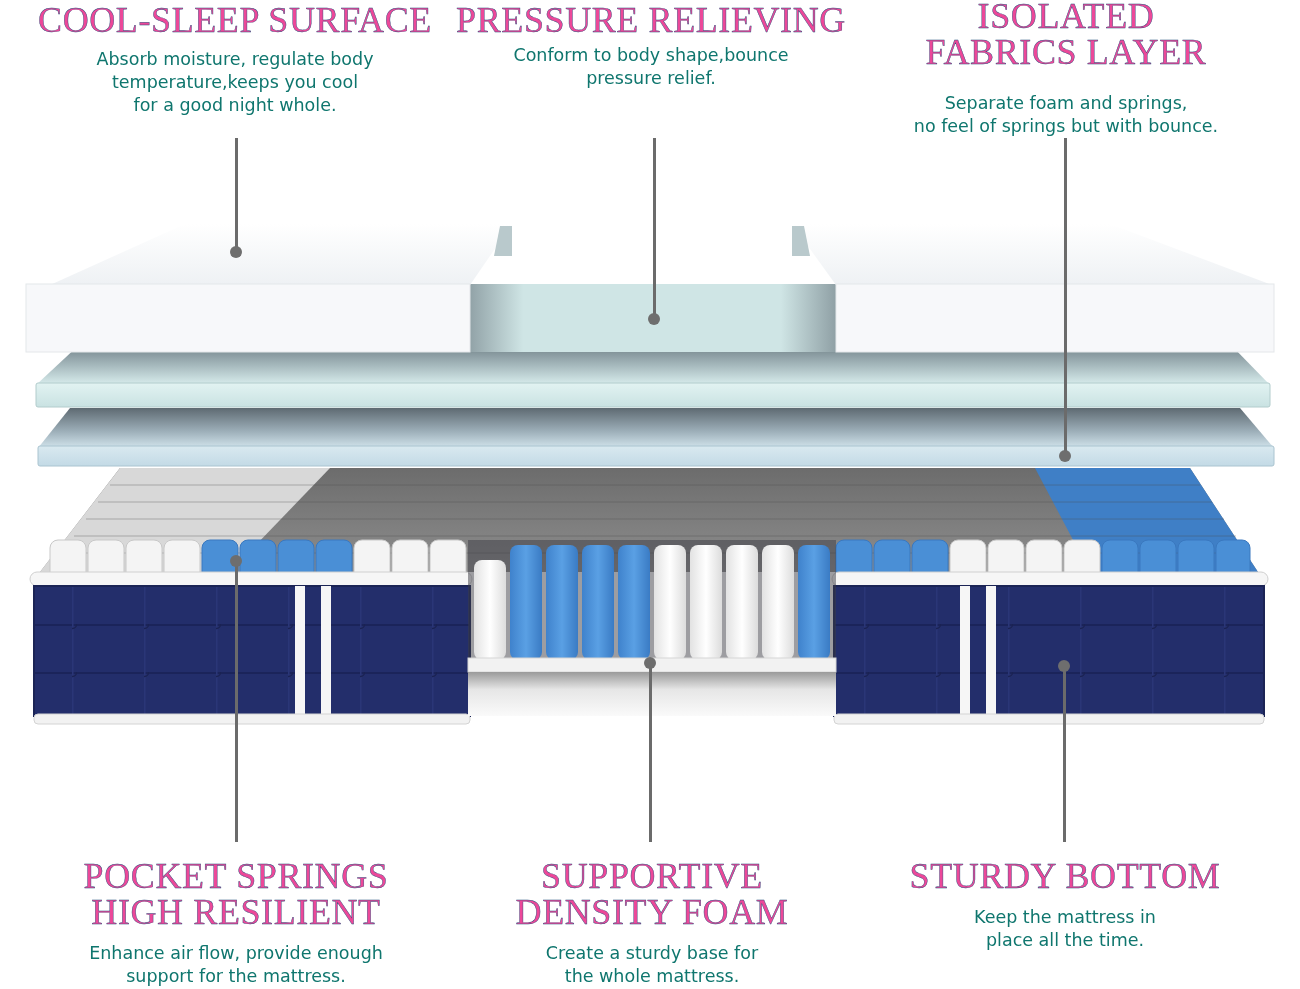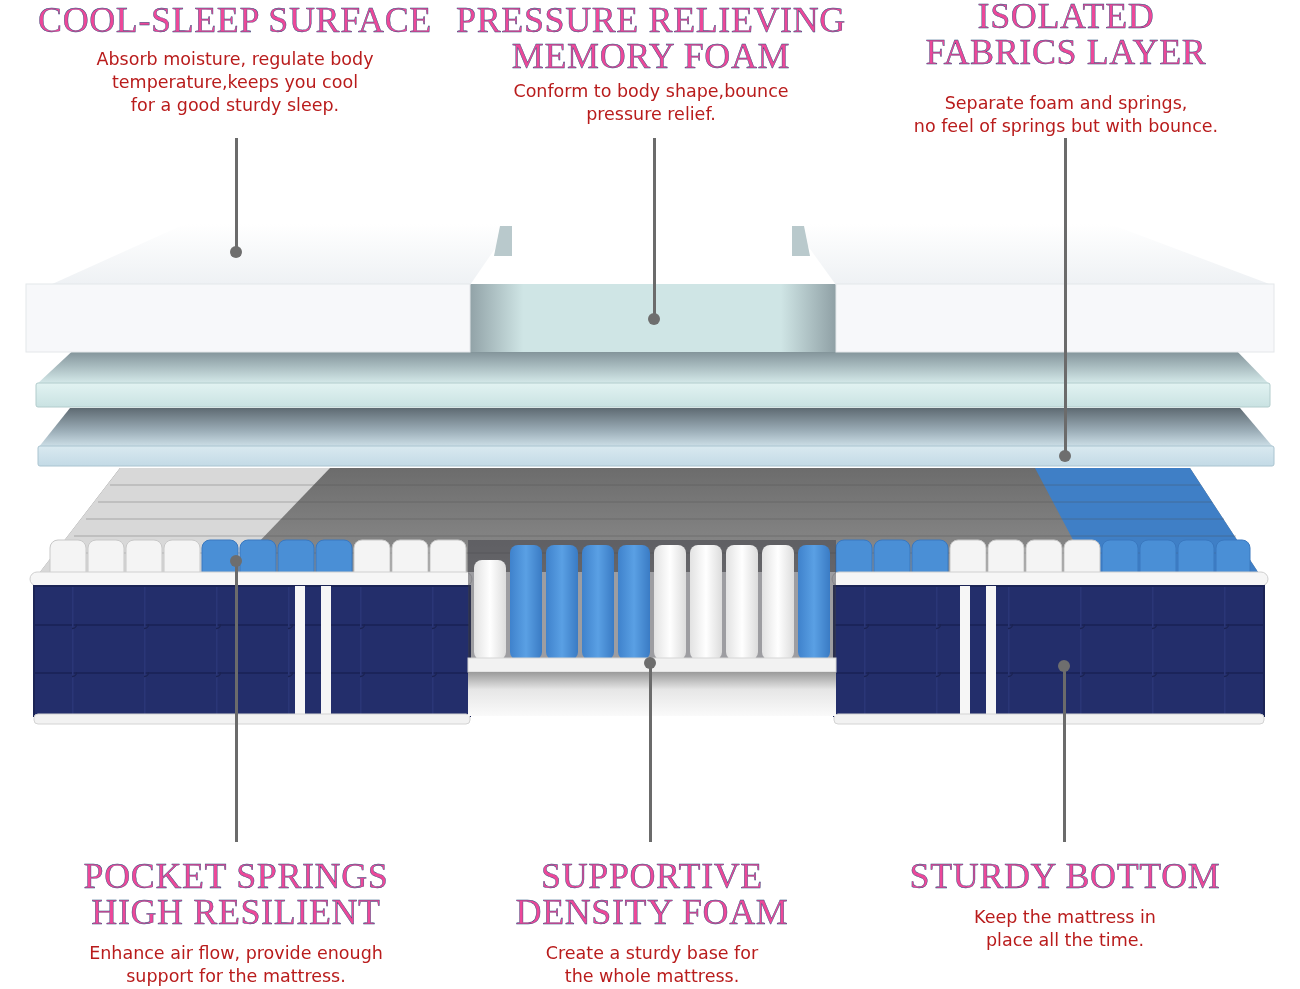--- a/index.html
+++ b/index.html
@@ -11,21 +11,21 @@
     font-family: "Liberation Serif", "DejaVu Serif", serif;
     font-weight: 400;
     color: #ec4899;
     font-size: 36px;
     line-height: 36px;
     letter-spacing: 0.6px;
     -webkit-text-stroke: 0.4px #1d4a78;
   }
   .callout .desc {
     font-family: "DejaVu Sans", sans-serif;
-    color: #b91c1c;
+    color: #0f766e;
     font-size: 17.5px;
     line-height: 23px;
     margin-top: 6px;
   }
 
   .leader { position: absolute; width: 3px; background: #6b6b6b; }
   .dot { position: absolute; width: 12px; height: 12px; border-radius: 50%; background: #6e6e6e; }
 
   .scene { position: absolute; left: 0; top: 0; width: 1300px; height: 989px; }
 </style>
@@ -220,28 +220,27 @@
 <div class="dot" style="left:644px; top:657px;"></div>
 
 <div class="leader" style="left:1063px; top:665px; height:177px;"></div>
 <div class="dot" style="left:1058px; top:660px;"></div>
 
 <div class="callout" style="left:35px; top:2px; width:400px;">
   <div class="title">COOL-SLEEP SURFACE</div>
   <div class="desc" style="margin-top:10px;">
     <div>Absorb moisture, regulate body</div>
     <div>temperature,keeps you cool</div>
-    <div>for a good sturdy sleep.</div>
+    <div>for a good night whole.</div>
   </div>
 </div>
 
 <div class="callout" style="left:450px; top:2px; width:402px;">
   <div class="title">
     <div>PRESSURE RELIEVING</div>
-    <div>MEMORY FOAM</div>
   </div>
   <div class="desc">
     <div>Conform to body shape,bounce</div>
     <div>pressure relief.</div>
   </div>
 </div>
 
 <div class="callout" style="left:880px; top:-2px; width:372px;">
   <div class="title">
     <div>ISOLATED</div>

